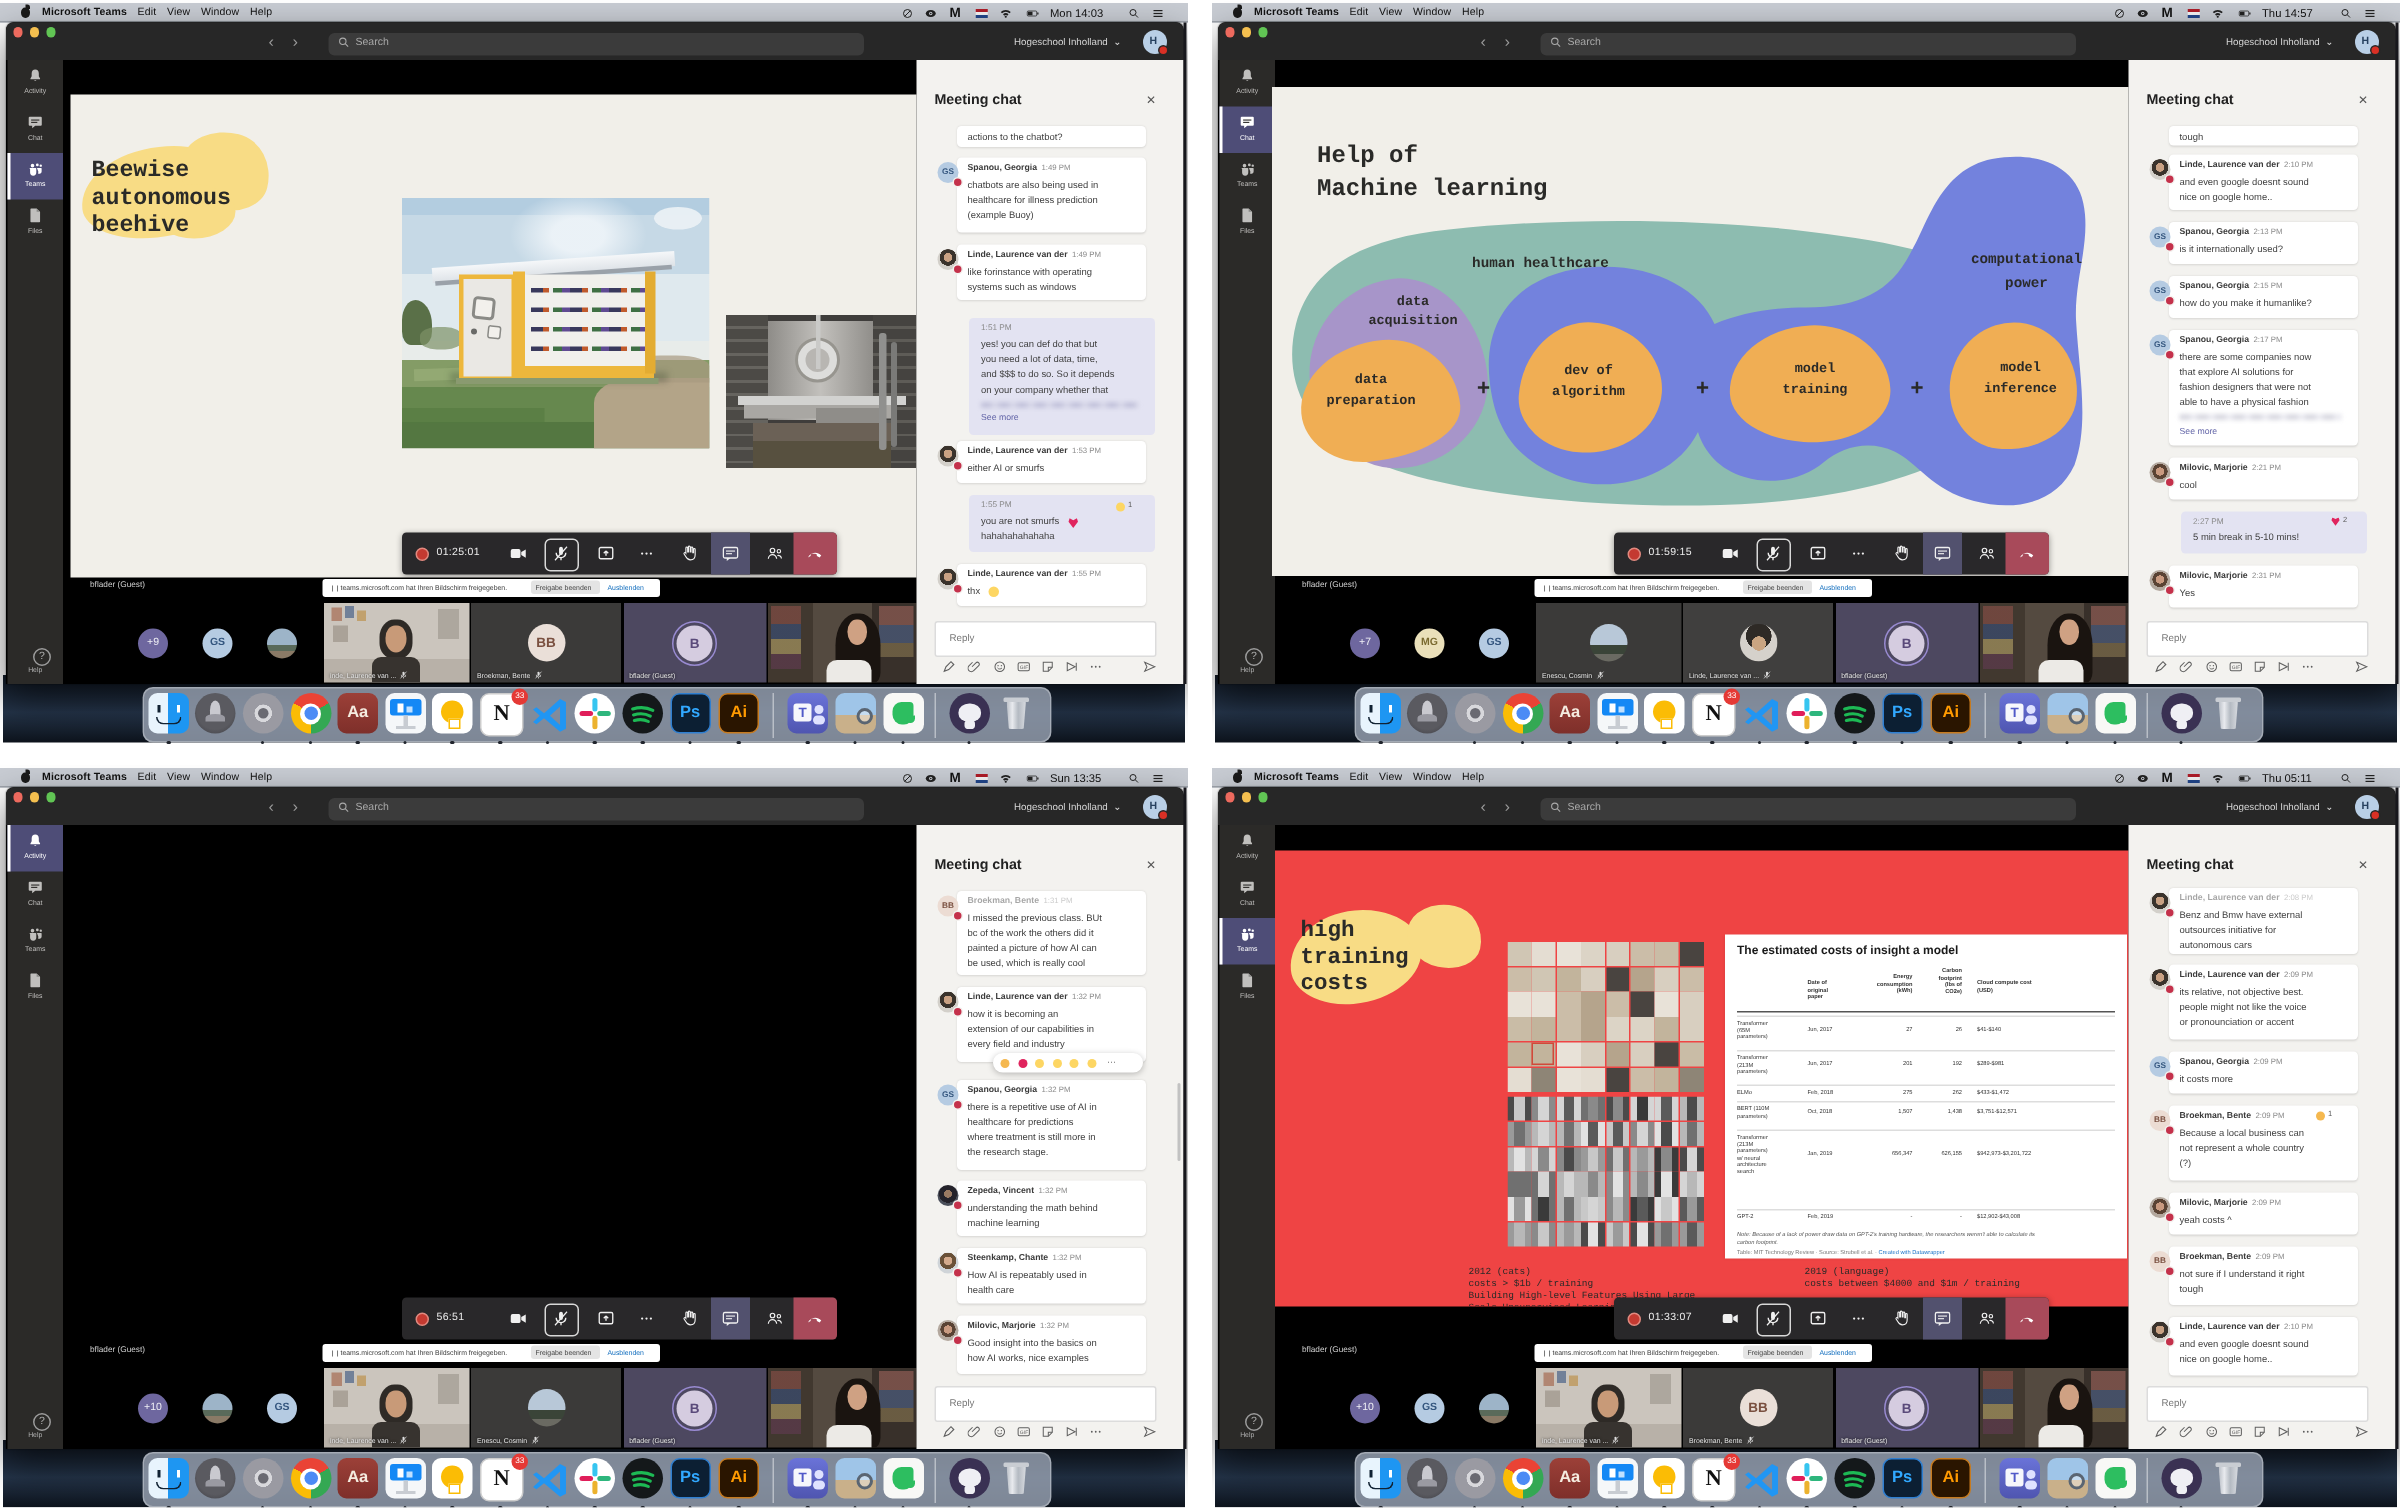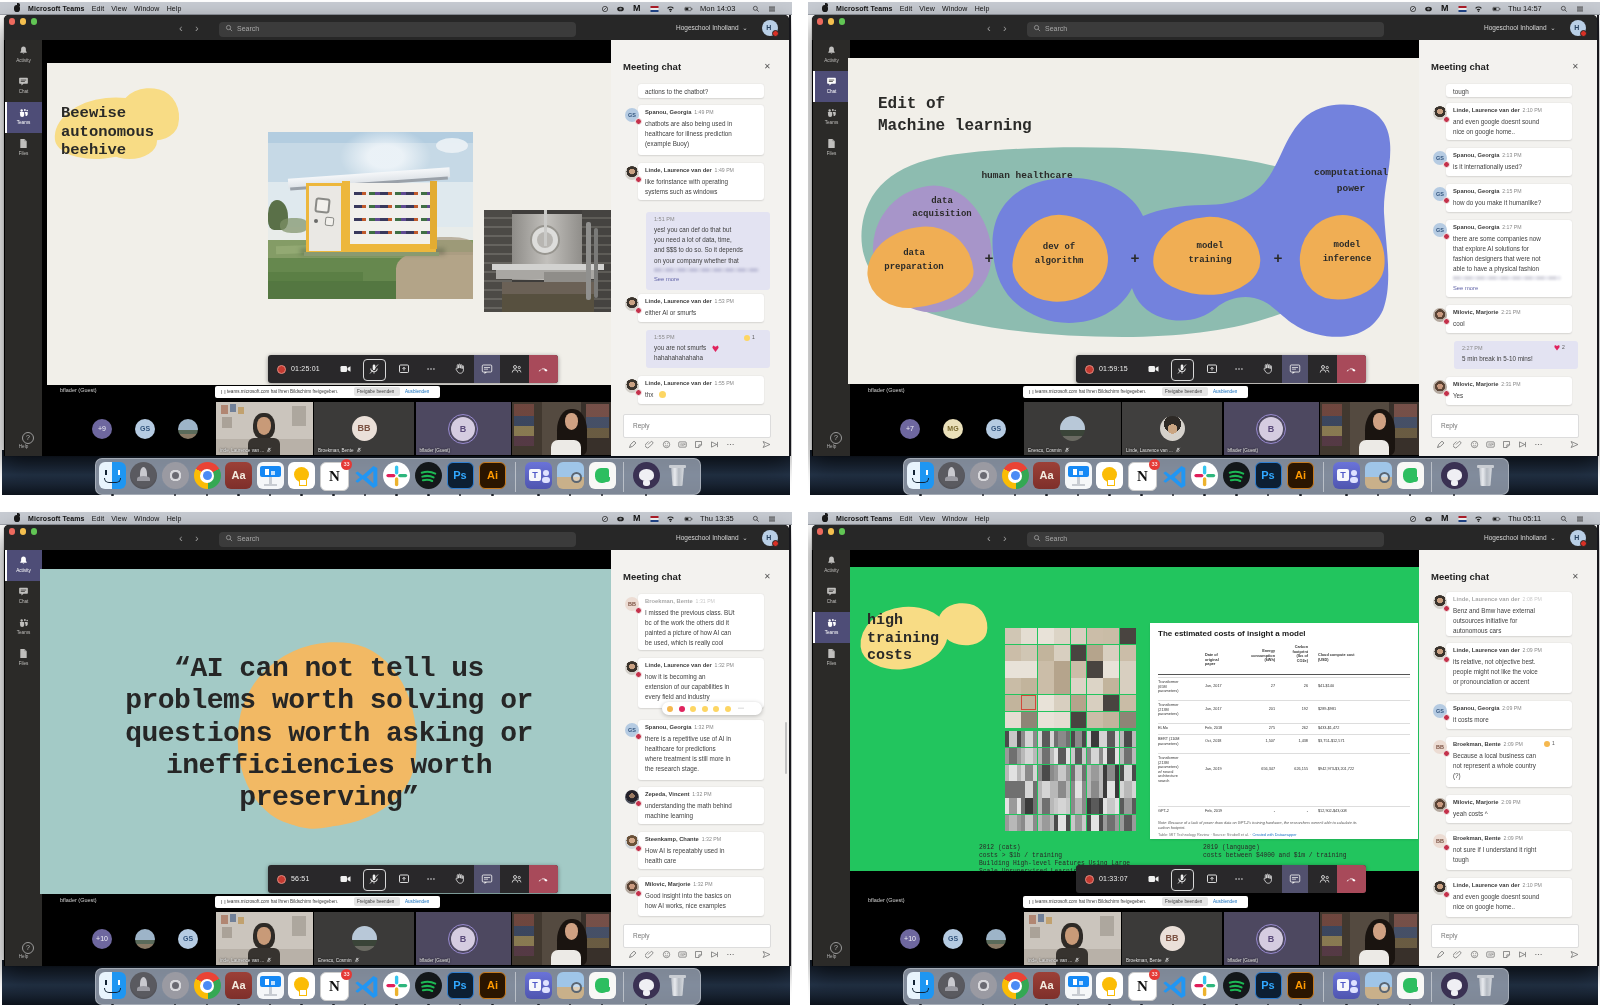--- a/index.html
+++ b/index.html
@@ -649,21 +649,21 @@
             <path d="M6 2h8l5 5v14a1 1 0 0 1-1 1H6a1 1 0 0 1-1-1V3a1 1 0 0 1 1-1z" fill="#c0bfbd"></path>
             <path d="M14 2l5 5h-5z" fill="#8a8a88"></path>
           </svg>
         </div>
         <div style="position:absolute;left:0;top:110.5px;width:37px;text-align:center;font-size:4.6px;color:#c0bfbd;">Files</div>
         <div style="position:absolute;left:17px;top:392px;width:10px;height:10px;border:1px solid #9a9a9a;border-radius:50%;color:#b5b5b5;font-size:7px;text-align:center;line-height:10px;">?</div>
         <div style="position:absolute;left:0;top:404px;width:37px;text-align:center;font-size:4.6px;color:#b0b0b0;">Help</div>
       </div>
 <div style="position:absolute;left:40px;top:58px;width:571px;height:326px;background:#f1efe9;overflow:hidden;">
 
-<div style="position:absolute;left:30px;top:37px;font-family:'Liberation Mono',monospace;font-size:16px;font-weight:bold;color:#2a2a28;white-space:nowrap;">Edit of</div>
+<div style="position:absolute;left:30px;top:37px;font-family:'Liberation Mono',monospace;font-size:16px;font-weight:bold;color:#2a2a28;white-space:nowrap;">Help of</div>
 <div style="position:absolute;left:30px;top:59px;font-family:'Liberation Mono',monospace;font-size:16px;font-weight:bold;color:#2a2a28;white-space:nowrap;">Machine learning</div>
 
 <div style="position:absolute;left:0px;top:0px;width:571px;height:326px;">
           <svg width="571" height="326" viewBox="0 0 571 326" style="">
             <path d="M118 95 C 200 86, 300 88, 370 98 C 425 105, 482 118, 498 150 C 512 182, 500 220, 462 242 C 420 266, 360 278, 285 279 C 195 280, 100 268, 55 244 C 18 223, 8 190, 16 158 C 26 120, 60 101, 118 95 Z" fill="#8dbcb0"></path>
             <path d="M145 195 C 140 145 175 122 215 120 C 255 118 285 135 295 158 C 312 151 332 147 356 147 C 392 147 413 136 426 110 C 437 92 445 55 480 48 C 515 42 540 55 542 85 C 544 108 535 130 536 155 C 538 190 545 225 535 252 C 523 278 495 283 468 276 C 440 269 430 250 415 243 C 398 235 380 240 368 250 C 355 261 335 266 315 260 C 298 255 288 243 284 230 C 268 262 225 272 193 260 C 160 247 148 225 145 195 Z" fill="#7382dd"></path>
           </svg>
         </div>
 
 <div style="position:absolute;left:25px;top:128px;width:118px;height:126px;background:#a795c9;border-radius:54% 46% 52% 48% / 50% 55% 45% 50%;transform:rotate(-8deg);"></div>
@@ -1075,21 +1075,21 @@
             <circle cx="12" cy="18.5" r="2.2" fill="#222"></circle>
           </svg>
         </div>
         <div style="position:absolute;left:683px;top:2.5px;width:11px;height:8px;">
           <svg width="11" height="8" viewBox="0 0 24 24" style="">
             <rect x="1" y="7" width="19" height="10" rx="2" fill="none" stroke="#222" stroke-width="1.5"></rect>
             <rect x="21" y="10" width="2.5" height="4" fill="#222"></rect>
             <rect x="2.5" y="8.5" width="9" height="7" fill="#222"></rect>
           </svg>
         </div>
-        <div style="position:absolute;left:700px;top:2px;font-size:7.5px;color:#111;white-space:nowrap;"><b style="font-weight:normal">Thu 13:35</b></div>
+        <div style="position:absolute;left:700px;top:2px;font-size:7.5px;color:#111;white-space:nowrap;"><b style="font-weight:normal">Sun 13:35</b></div>
         <div style="position:absolute;left:752px;top:2.5px;width:8px;height:8px;">
           <svg width="8" height="8" viewBox="0 0 24 24" style="">
             <circle cx="10" cy="10" r="6" fill="none" stroke="#222" stroke-width="2"></circle>
             <line x1="14.5" y1="14.5" x2="20" y2="20" stroke="#222" stroke-width="2"></line>
           </svg>
         </div>
         <div style="position:absolute;left:768px;top:2.5px;width:8px;height:8px;">
           <svg width="8" height="8" viewBox="0 0 24 24" style="">
             <rect x="3" y="5" width="18" height="2.4" fill="#222"></rect>
             <rect x="3" y="10.8" width="18" height="2.4" fill="#222"></rect>
@@ -1153,27 +1153,20 @@
         <div style="position:absolute;left:0;top:79.5px;width:37px;text-align:center;font-size:4.6px;color:#c0bfbd;">Teams</div>
         <div style="position:absolute;left:13px;top:98px;">
           <svg width="11" height="11" viewBox="0 0 24 24" style="">
             <path d="M6 2h8l5 5v14a1 1 0 0 1-1 1H6a1 1 0 0 1-1-1V3a1 1 0 0 1 1-1z" fill="#c0bfbd"></path>
             <path d="M14 2l5 5h-5z" fill="#8a8a88"></path>
           </svg>
         </div>
         <div style="position:absolute;left:0;top:110.5px;width:37px;text-align:center;font-size:4.6px;color:#c0bfbd;">Files</div>
         <div style="position:absolute;left:17px;top:392px;width:10px;height:10px;border:1px solid #9a9a9a;border-radius:50%;color:#b5b5b5;font-size:7px;text-align:center;line-height:10px;">?</div>
         <div style="position:absolute;left:0;top:404px;width:37px;text-align:center;font-size:4.6px;color:#b0b0b0;">Help</div>
-      </div>
-<div style="position:absolute;left:40px;top:59px;width:571px;height:325px;background:#a3cac6;overflow:hidden;">
-
-<div style="position:absolute;left:198px;top:72px;width:180px;height:188px;background:#f2b964;border-radius:55% 45% 60% 40% / 50% 58% 42% 50%;transform:rotate(8deg);"></div>
-<div style="position:absolute;left:230px;top:180px;width:90px;height:80px;background:#f2b964;border-radius:50% 50% 45% 55% / 55% 45% 55% 45%;transform:rotate(-12deg);"></div>
-
-<div style="position:absolute;left:0px;top:84px;font-family:'Liberation Mono',monospace;font-size:28px;font-weight:bold;color:#262626;text-align:center;white-space:nowrap;line-height:32.3px;letter-spacing:-0.5px;width:578px;">“AI can not tell us<br>problems worth solving or<br>questions worth asking or<br>inefficiencies worth<br>preserving”</div>
       </div>
 
 <div style="position:absolute;left:60px;top:386.5px;font-size:5.5px;color:#cfcfcf;">bflader (Guest)</div>
 
 <div style="position:absolute;left:268px;top:355px;width:290px;height:28px;background:#29282a;border-radius:3px;box-shadow:0 1px 4px rgba(0,0,0,0.4);">
         <div style="position:absolute;left:9px;top:9.5px;width:9px;height:9px;border-radius:50%;background:#c43a31;border:1.5px solid #e0897f;box-sizing:border-box;"></div>
         <div style="position:absolute;left:23px;top:10px;font-size:7px;color:#ececec;letter-spacing:0.2px;">56:51</div>
         <div style="position:absolute;left:71px;top:8px;width:13px;height:12px;">
           <svg width="13" height="12" viewBox="0 0 24 24" style="">
             <rect x="2" y="6" width="13" height="12" rx="2.5" fill="#f0f0f0"></rect>
@@ -1642,21 +1635,21 @@
         <div style="position:absolute;left:13px;top:98px;">
           <svg width="11" height="11" viewBox="0 0 24 24" style="">
             <path d="M6 2h8l5 5v14a1 1 0 0 1-1 1H6a1 1 0 0 1-1-1V3a1 1 0 0 1 1-1z" fill="#c0bfbd"></path>
             <path d="M14 2l5 5h-5z" fill="#8a8a88"></path>
           </svg>
         </div>
         <div style="position:absolute;left:0;top:110.5px;width:37px;text-align:center;font-size:4.6px;color:#c0bfbd;">Files</div>
         <div style="position:absolute;left:17px;top:392px;width:10px;height:10px;border:1px solid #9a9a9a;border-radius:50%;color:#b5b5b5;font-size:7px;text-align:center;line-height:10px;">?</div>
         <div style="position:absolute;left:0;top:404px;width:37px;text-align:center;font-size:4.6px;color:#b0b0b0;">Help</div>
       </div>
-<div style="position:absolute;left:42px;top:57px;width:569px;height:304px;background:#22c55e;overflow:hidden;">
+<div style="position:absolute;left:42px;top:57px;width:569px;height:304px;background:#ef4444;overflow:hidden;">
 
 <div style="position:absolute;left:10px;top:40px;width:88px;height:62px;background:#f8dc85;border-radius:52% 48% 55% 45% / 58% 46% 54% 42%;transform:rotate(-5deg);"></div>
 <div style="position:absolute;left:88px;top:36px;width:50px;height:42px;background:#f8dc85;border-radius:55% 45% 50% 50% / 50% 58% 42% 50%;transform:rotate(12deg);"></div>
 
 <div style="position:absolute;left:17px;top:45px;font-family:'Liberation Mono',monospace;font-size:15px;font-weight:bold;color:#2a2a28;line-height:17.6px;white-space:nowrap;">high<br>training<br>costs</div>
 
 <div style="position:absolute;left:155px;top:61px;width:131px;height:100px;overflow:hidden;">
           <div style="position:absolute;left:0.0px;top:0.0px;width:15.9px;height:16.2px;background:#d0c6b4;"></div>
           <div style="position:absolute;left:16.4px;top:0.0px;width:15.9px;height:16.2px;background:#e4ddd2;"></div>
           <div style="position:absolute;left:32.8px;top:0.0px;width:15.9px;height:16.2px;background:#e8e2d8;"></div>

